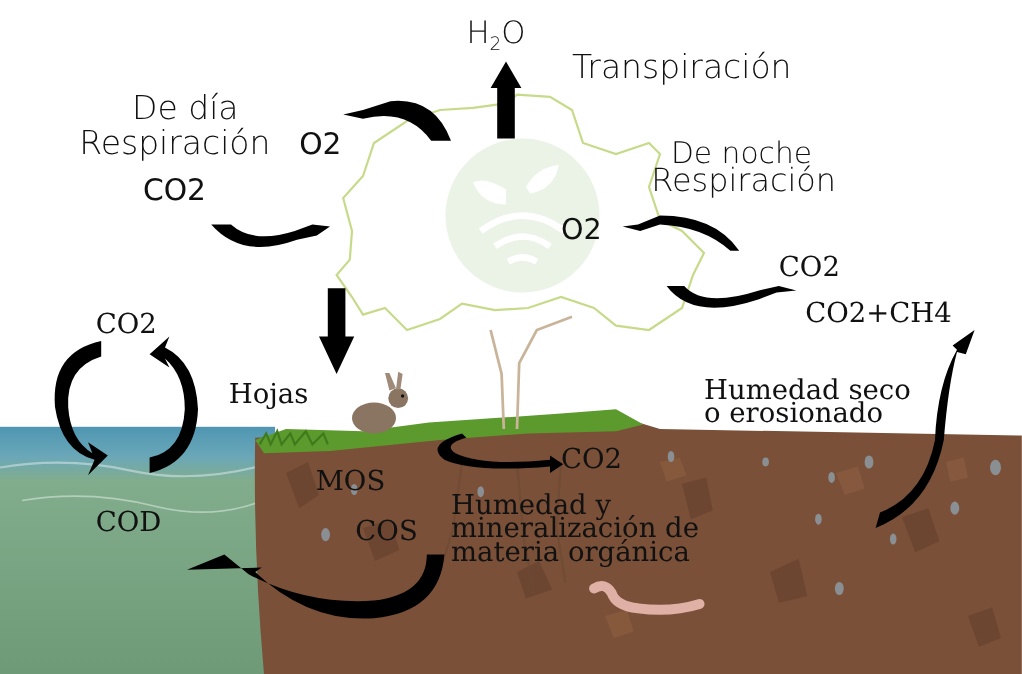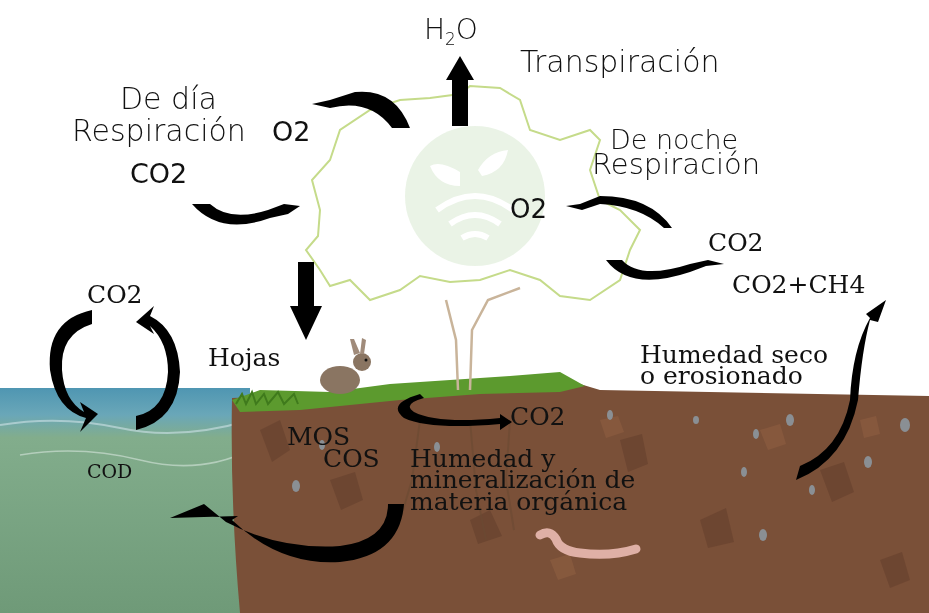--- a/index.html
+++ b/index.html
@@ -140,21 +140,21 @@
   <div class="lbl sans" style="left:510px; top:196px; font-size:26px; font-weight:400;">O2</div>
   <div class="lbl serif" style="left:708px; top:230px; font-size:25px;">CO2</div>
   <div class="lbl serif" style="left:732px; top:272px; font-size:25px;text-align:right;">CO2+CH4</div>
 
   <div class="lbl serif multi" style="left:640px; top:344px; font-size:25px;">Humedad seco
 o erosionado</div>
 
   <div class="lbl serif" style="left:208px; top:345px; font-size:25px;">Hojas</div>
 
   <div class="lbl serif" style="left:87px; top:282px; font-size:25px;">CO2</div>
-  <div class="lbl serif" style="left:87px; top:462px; font-size:19px;">COD</div>
+  <div class="lbl serif" style="left:87px; top:462px; font-size:25px;">COD</div>
 
   <div class="lbl serif" style="left:287px; top:424px; font-size:25px;">MOS</div>
-  <div class="lbl serif" style="left:323px; top:446px; font-size:25px;">COS</div>
+  <div class="lbl serif" style="left:323px; top:470px; font-size:25px;">COS</div>
   <div class="lbl serif" style="left:510px; top:404px; font-size:25px;">CO2</div>
   <div class="lbl serif multi" style="left:410px; top:448px; font-size:25px;">Humedad y
 mineralización de
 materia orgánica</div>
 </div>
 
 </body></html>

